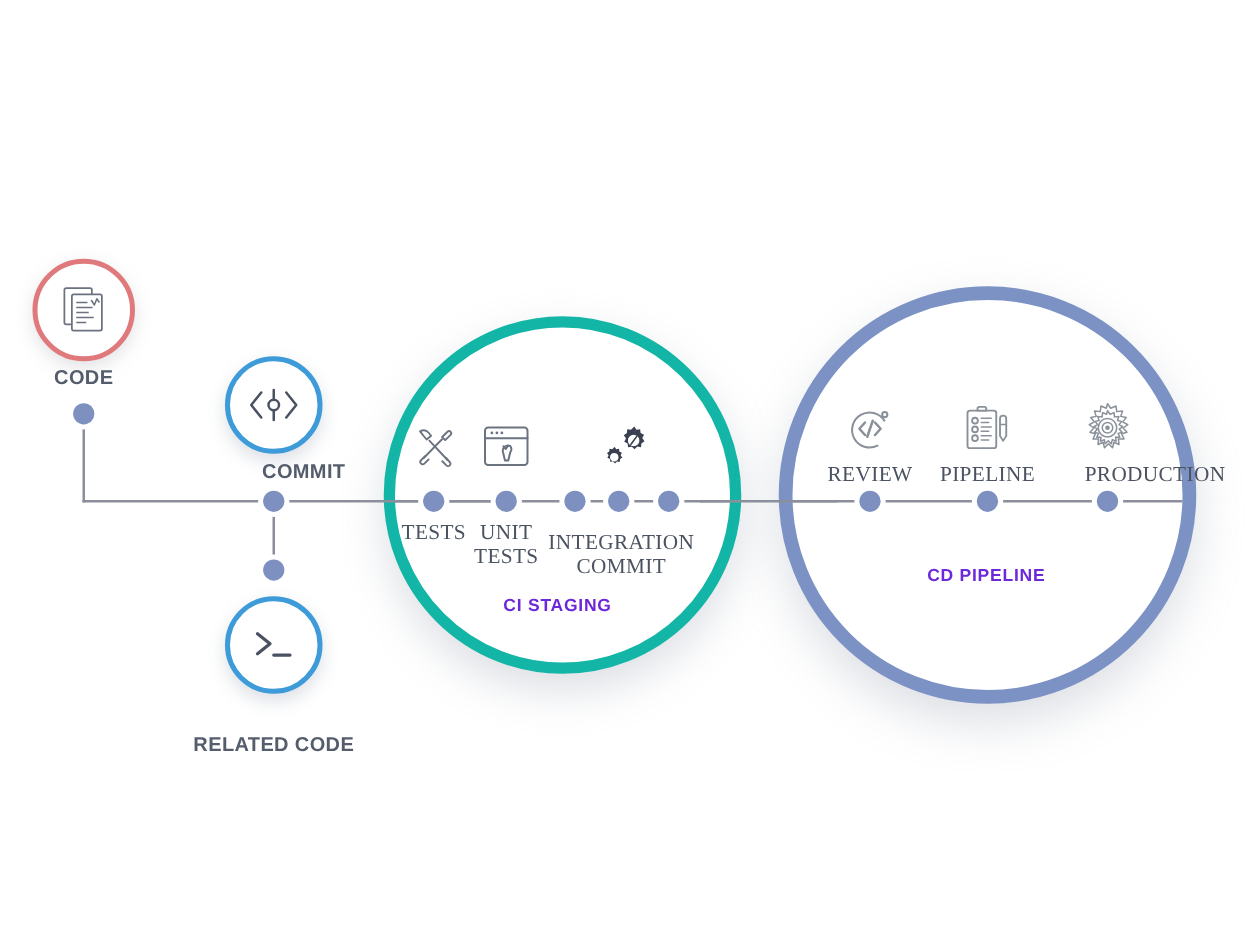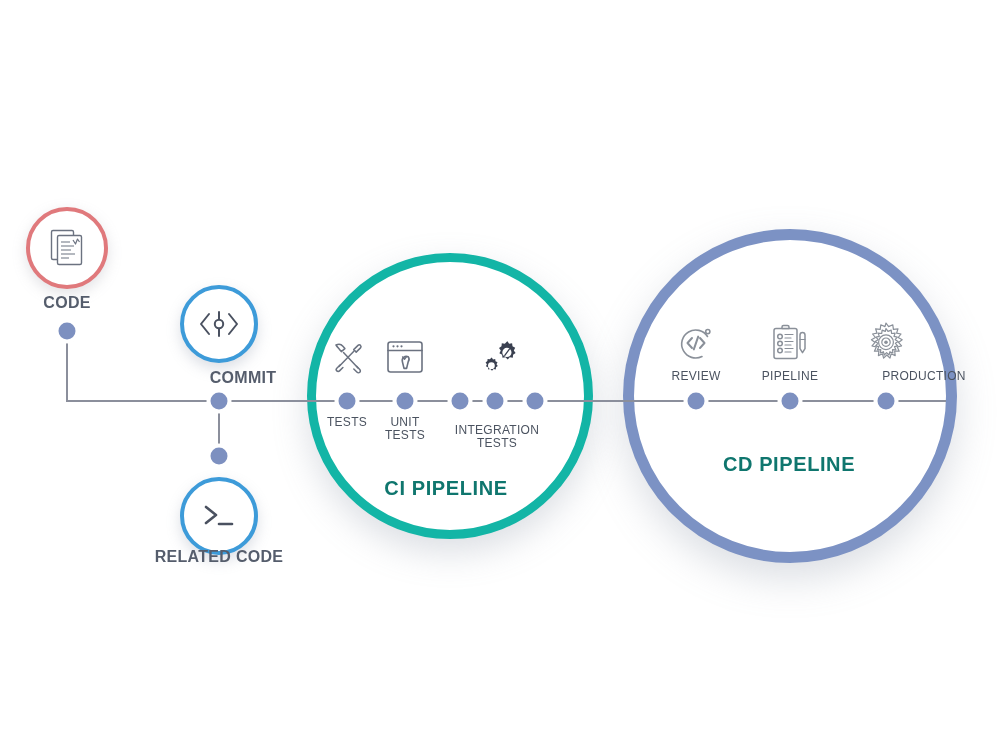--- a/index.html
+++ b/index.html
@@ -94,28 +94,29 @@
     white-space: pre-line;
     z-index: 8;
     line-height: 1.12;
   }
   .lbl-node {
     font-size: 16px;
     font-weight: 700;
     color: #555d6c;
   }
   .lbl-stage {
-    font-size: 12px;
+    font-size: 17px;
     font-weight: 400;
     color: #4b5360;
+    font-family: Liberation Serif, serif;
   }
   .lbl-pipeline {
-    font-size: 20px;
+    font-size: 14px;
     font-weight: 700;
-    color: #0f766e;
+    color: #6d28d9;
     letter-spacing: 0.6px;
   }
 
   .icon-wrap {
     position: absolute;
     transform: translate(-50%, -50%);
     z-index: 8;
     display: flex;
     align-items: center;
     justify-content: center;
@@ -165,21 +166,21 @@
   <div class="lbl lbl-node" style="left:219px; top:369px;margin-left:24px;">COMMIT</div>
 
   <div class="badge badge-related" style="left:219px; top:516px;">
     <span class="icon-wrap" style="position:relative; left:0; top:0; transform:none;">
       <svg width="40" height="30" viewBox="0 0 40 30" fill="none" stroke="#4a5160" stroke-width="2.6" stroke-linecap="round" stroke-linejoin="round">
         <path d="M7 6l10 8-10 8"></path>
         <line x1="20" y1="23" x2="33" y2="23"></line>
       </svg>
     </span>
   </div>
-  <div class="lbl lbl-node" style="left:219px; top:548px;text-align:right;">RELATED CODE</div>
+  <div class="lbl lbl-node" style="left:219px; top:588px;text-align:right;">RELATED CODE</div>
 
   <span class="icon-wrap" style="left:347px; top:357px;">
     <svg width="38" height="38" viewBox="0 0 38 38" fill="none" stroke="#6b7280" stroke-width="1.5" stroke-linecap="round" stroke-linejoin="round">
       <path d="M8 7c2.6-1.2 5.4-.6 6.9 1.2l2 2.4-3.6 3-2-2.4C9.8 9.4 8.6 8 8 7z"></path>
       <line x1="15.5" y1="14.5" x2="30" y2="30"></line>
       <path d="M28.6 28.2l3.2 3.4a1.9 1.9 0 01-2.7 2.7l-3.3-3.3"></path>
       <path d="M30 7.4l-4.3 4.2 2.5 2.5 4.3-4.2c.6-.6.6-1.8 0-2.5-.7-.7-1.8-.7-2.5 0z"></path>
       <line x1="25.6" y1="13.4" x2="11" y2="28.4"></line>
       <path d="M12.3 26.8l-3.5 3.4a1.9 1.9 0 002.7 2.7l3.4-3.4"></path>
     </svg>
@@ -241,22 +242,22 @@
         <circle cx="0" cy="-0.8" r="4.2"></circle>
         <circle cx="0" cy="-0.8" r="1.8" fill="#8a9099" stroke="none"></circle>
       </g>
     </svg>
   </span>
 
   <div class="lbl lbl-stage" style="left:347px; top:416px;">TESTS</div>
   <div class="lbl lbl-stage" style="left:405px; top:416px;">UNIT
 TESTS</div>
   <div class="lbl lbl-stage" style="left:497px; top:424px;">INTEGRATION
-TESTS</div>
-  <div class="lbl lbl-pipeline" style="left:446px; top:477px;">CI PIPELINE</div>
+COMMIT</div>
+  <div class="lbl lbl-pipeline" style="left:446px; top:477px;">CI STAGING</div>
 
   <div class="lbl lbl-stage" style="left:696px; top:370px;">REVIEW</div>
   <div class="lbl lbl-stage" style="left:790px; top:370px;">PIPELINE</div>
   <div class="lbl lbl-stage" style="left:924px; top:370px;">PRODUCTION</div>
   <div class="lbl lbl-pipeline" style="left:789px; top:453px;">CD PIPELINE</div>
 
   <div class="dot" style="left:67px; top:331px;"></div>
   <div class="dot" style="left:219px; top:401px;"></div>
   <div class="dot" style="left:219px; top:456px;"></div>
 

